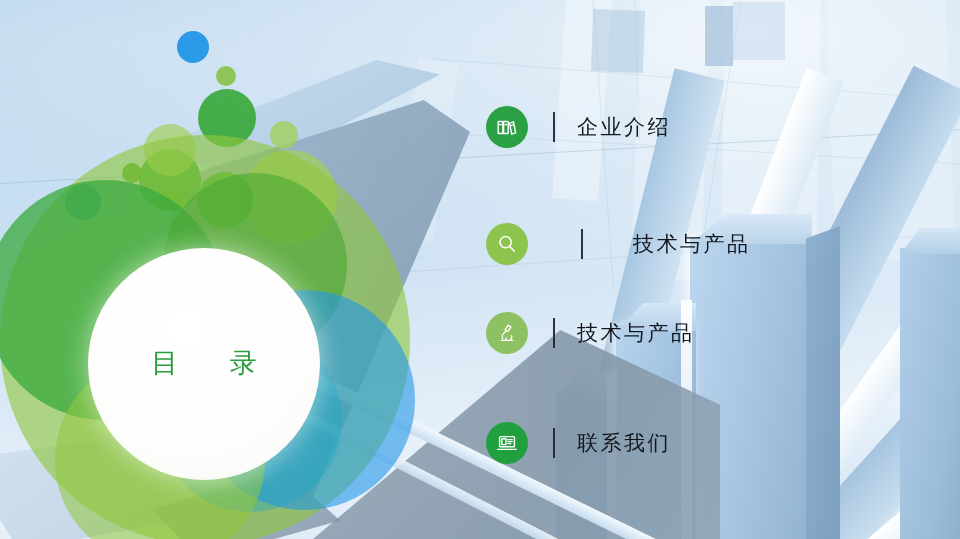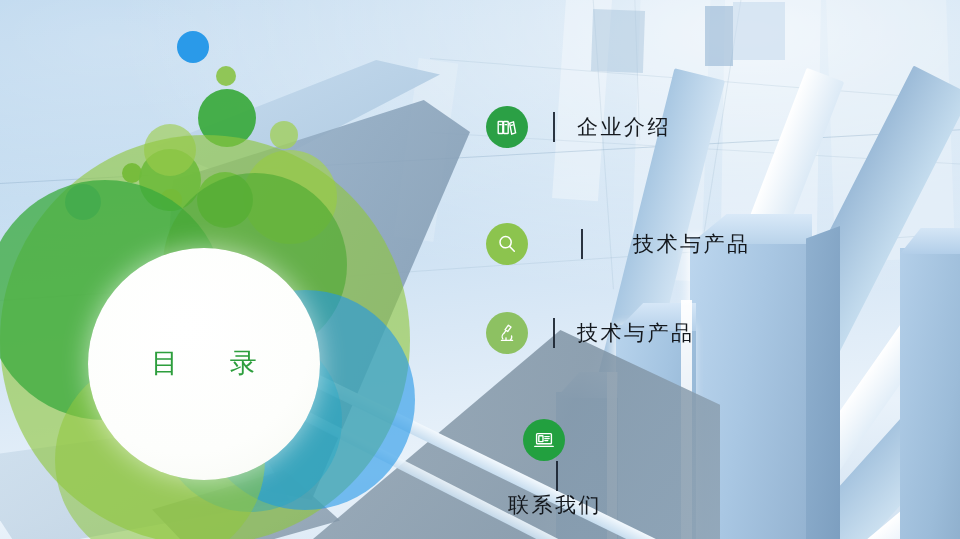--- a/index.html
+++ b/index.html
@@ -260,21 +260,21 @@
           <path d="M9.2 12.0c-2.2 1.6-2.6 4.2-1.4 5.9"></path>
           <path d="M6.4 19.4h11.2"></path>
           <path d="M11.0 19.4v-2.6"></path>
           <path d="M15.0 19.4c1.4-1.1 2.0-2.8 1.6-4.5"></path>
         </svg>
       </span>
       <span class="divider" style="background: rgb(27, 36, 48);"></span>
       <span class="menu-label" style="color: rgb(20, 24, 29);">技术与产品</span>
     </div>
 
-    <div class="menu-item" style="top:419px;flex-direction:column;">
+    <div class="menu-item" style="top:419px;">
       <span class="badge" style="background:#22a03f;">
         <svg width="24" height="24" viewBox="0 0 24 24" fill="none" stroke="#ffffff" stroke-width="1.4" stroke-linejoin="round">
           <rect x="4.6" y="5.6" width="14.8" height="10.2" rx=".8"></rect>
           <path d="M2.8 18.4h18.4" stroke-linecap="round"></path>
           <rect x="6.8" y="7.8" width="4.2" height="5.8" rx=".4"></rect>
           <path d="M12.8 8.6h4.4M12.8 10.6h4.4M12.8 12.6h3.0" stroke-linecap="round"></path>
         </svg>
       </span>
       <span class="divider" style="background: rgb(27, 36, 48);"></span>
       <span class="menu-label" style="color: rgb(20, 24, 29);">联系我们</span>

